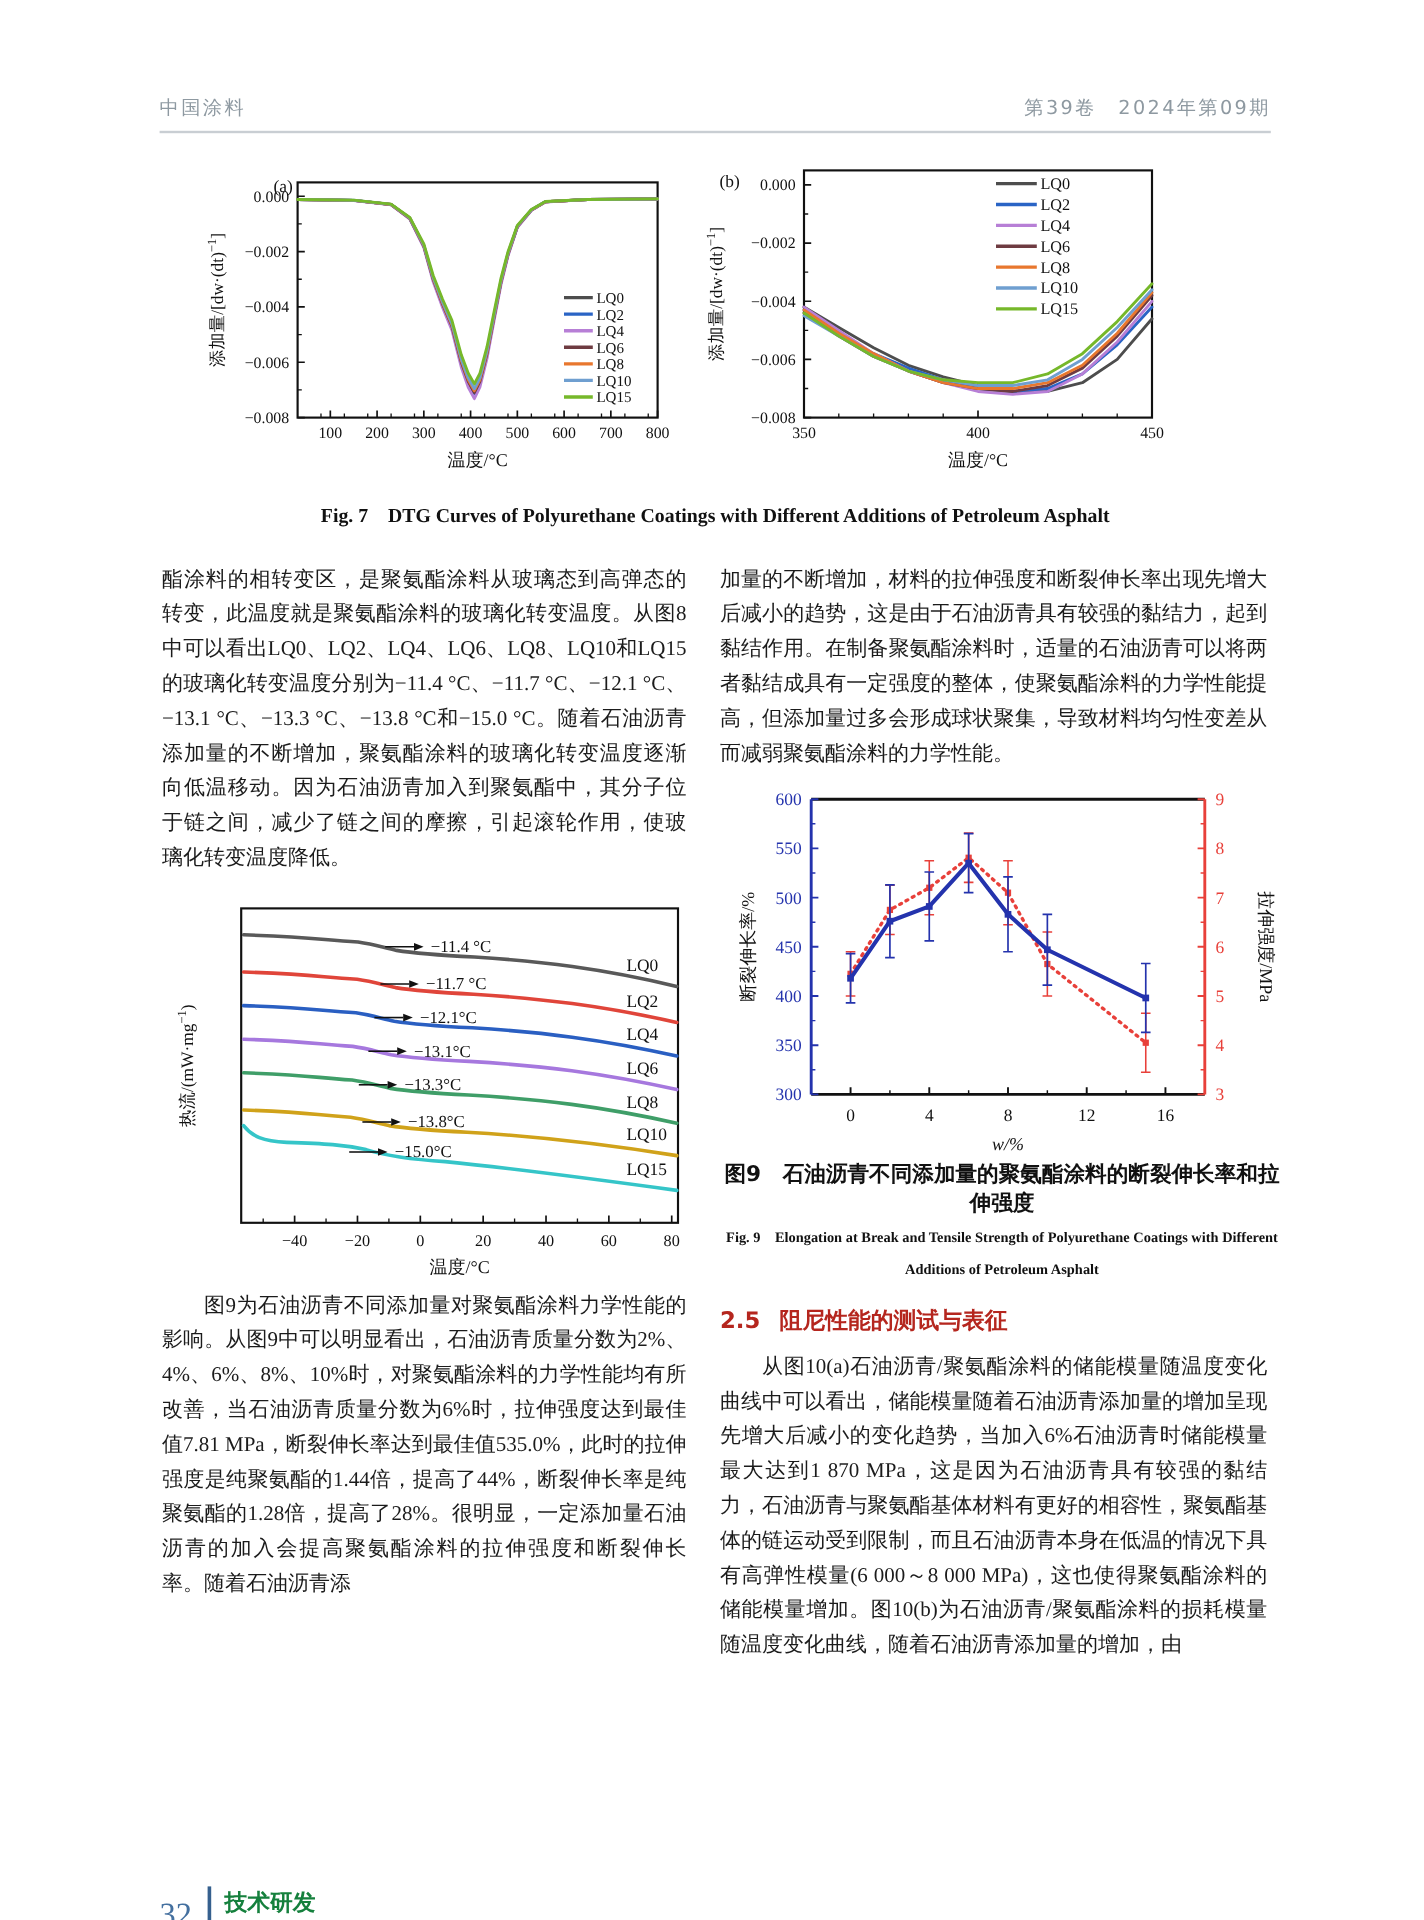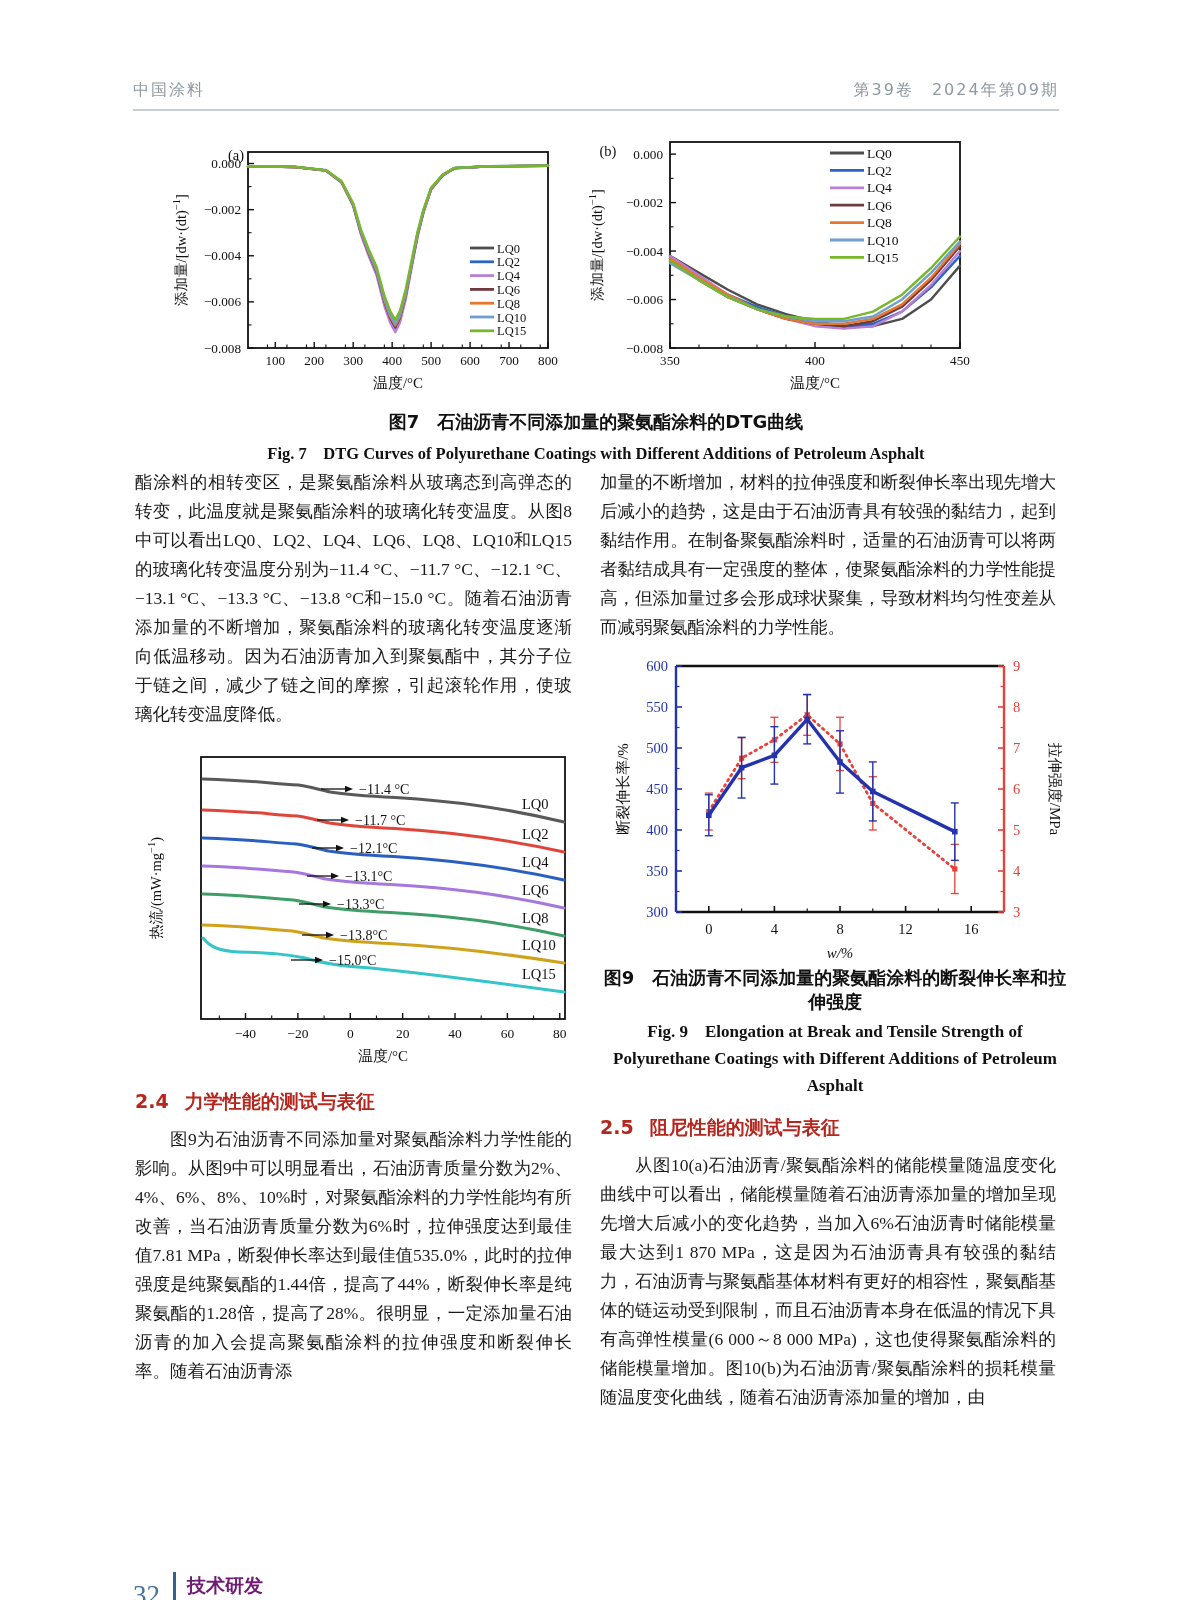--- a/index.html
+++ b/index.html
@@ -14,28 +14,28 @@
   .cap-en{font-family:"Liberation Serif","DejaVu Serif",serif;font-weight:bold;font-size:16.5px;color:#111;margin-top:6px;line-height:27px;}
   .col{position:absolute;top:468px;}
   .col-left{left:135px;width:437px;}
   .col-right{left:600px;width:456px;}
   p.body{margin:0;font-size:17.5px;line-height:29px;text-align:justify;text-justify:inter-ideograph;color:#1b1b1b;}
   p.indent{text-indent:2em;}
   .inlinefig{margin-top:10px;}
   .inlinefig svg{display:block;}
   .capblock{text-align:center;margin-top:4px;}
   .capblock .cap-zh{font-size:18px;}
-  .capblock .cap-en{font-size:17px;margin-top:4px;}
+  .capblock .cap-en{font-size:12px;margin-top:4px;}
   h3.sec{margin:16px 0 10px 0;font-family:"DejaVu Sans","Liberation Sans",sans-serif;
          font-size:19px;color:#b5261e;font-weight:bold;}
   h3.sec .num{margin-right:16px;}
   .ftr{position:absolute;left:133px;top:1572px;display:flex;align-items:center;}
   .ftr .pageno{font-size:27px;color:#44709f;font-family:"Liberation Serif",serif;}
   .ftr .bar{width:3px;height:46px;background:#35608e;margin:0 11px 0 13px;}
-  .ftr .sec-zh{font-family:"DejaVu Sans","Liberation Sans",sans-serif;font-weight:bold;font-size:19px;color:#701a75;}
+  .ftr .sec-zh{font-family:"DejaVu Sans","Liberation Sans",sans-serif;font-weight:bold;font-size:19px;color:#15803d;}
   .ftr .sec-en{font-family:"Liberation Serif",serif;font-size:12.5px;color:#94a4b3;margin-top:3px;}
 </style>
 </head>
 <body>
 
 <div class="page">
 
   <div class="hdr">
     <span>中国涂料</span>
     <span>第39卷　2024年第09期</span>
@@ -169,21 +169,20 @@
           <text x="283" y="101.1" fill="#111" font-size="13.5" text-anchor="start" font-family="Liberation Serif, DejaVu Serif, serif" font-weight="normal" font-style="normal">LQ8</text>
           <line x1="246" y1="114" x2="280" y2="114" stroke="#6f9fd0" stroke-width="2.8"></line>
           <text x="283" y="118.5" fill="#111" font-size="13.5" text-anchor="start" font-family="Liberation Serif, DejaVu Serif, serif" font-weight="normal" font-style="normal">LQ10</text>
           <line x1="246" y1="131.39999999999998" x2="280" y2="131.39999999999998" stroke="#76b82a" stroke-width="2.8"></line>
           <text x="283" y="135.89999999999998" fill="#111" font-size="13.5" text-anchor="start" font-family="Liberation Serif, DejaVu Serif, serif" font-weight="normal" font-style="normal">LQ15</text>
         </svg>
     </figure>
   </div>
 
   <div class="figcap" style="left:135px;top:410px;width:922px">
-    <div class="cap-zh">图7　石油沥青不同添加量的聚氨酯涂料的DTG曲线</div>
     <div class="cap-en">Fig. 7　DTG Curves of Polyurethane Coatings with Different Additions of Petroleum Asphalt</div>
   </div>
 
   <div class="col col-left">
     <p class="body">酯涂料的相转变区，是聚氨酯涂料从玻璃态到高弹态的转变，此温度就是聚氨酯涂料的玻璃化转变温度。从图8中可以看出LQ0、LQ2、LQ4、LQ6、LQ8、LQ10和LQ15的玻璃化转变温度分别为−11.4 °C、−11.7 °C、−12.1 °C、−13.1 °C、−13.3 °C、−13.8 °C和−15.0 °C。随着石油沥青添加量的不断增加，聚氨酯涂料的玻璃化转变温度逐渐向低温移动。因为石油沥青加入到聚氨酯中，其分子位于链之间，减少了链之间的摩擦，引起滚轮作用，使玻璃化转变温度降低。</p>
 
     <div class="inlinefig" style="margin-left:6px">
       <svg width="440" height="334" viewBox="0 0 440 334">
           <rect x="60" y="18" width="364" height="262" fill="none" stroke="#111" stroke-width="1.8"></rect>
           <line x1="104.5179856115108" y1="280" x2="104.5179856115108" y2="274" stroke="#111" stroke-width="1.4"></line>
@@ -240,23 +239,20 @@
           <text x="199" y="200.5" fill="#111" font-size="14" text-anchor="start" font-family="Liberation Serif, DejaVu Serif, serif" font-weight="normal" font-style="normal">−13.8°C</text>
           <text x="381" y="211" fill="#111" font-size="14.5" text-anchor="start" font-family="Liberation Serif, DejaVu Serif, serif" font-weight="normal" font-style="normal">LQ10</text>
           <path d="M 62,199 C 69,208 78,212 98,213 C 130,214 145.9856115107914,215 163.9856115107914,219 C 179.9856115107914,224 197.9856115107914,227 229.9856115107914,229 C 290,235 350,243 423,253" fill="none" stroke="#35c5c8" stroke-width="3" stroke-linecap="round"></path>
           <line x1="150" y1="221" x2="174" y2="221" stroke="#111" stroke-width="1.3"></line>
           <polygon points="174,217.8 174,224.2 182,221" fill="#111"></polygon>
           <text x="188" y="225.5" fill="#111" font-size="14" text-anchor="start" font-family="Liberation Serif, DejaVu Serif, serif" font-weight="normal" font-style="normal">−15.0°C</text>
           <text x="381" y="240" fill="#111" font-size="14.5" text-anchor="start" font-family="Liberation Serif, DejaVu Serif, serif" font-weight="normal" font-style="normal">LQ15</text>
         </svg>
     </div>
 
-    <h3 class="sec">
-      <span class="num">2.4</span><span>力学性能的测试与表征</span>
-    </h3>
     <p class="body indent">图9为石油沥青不同添加量对聚氨酯涂料力学性能的影响。从图9中可以明显看出，石油沥青质量分数为2%、4%、6%、8%、10%时，对聚氨酯涂料的力学性能均有所改善，当石油沥青质量分数为6%时，拉伸强度达到最佳值7.81 MPa，断裂伸长率达到最佳值535.0%，此时的拉伸强度是纯聚氨酯的1.44倍，提高了44%，断裂伸长率是纯聚氨酯的1.28倍，提高了28%。很明显，一定添加量石油沥青的加入会提高聚氨酯涂料的拉伸强度和断裂伸长率。随着石油沥青添</p>
   </div>
 
   <div class="col col-right">
     <p class="body">加量的不断增加，材料的拉伸强度和断裂伸长率出现先增大后减小的趋势，这是由于石油沥青具有较强的黏结力，起到黏结作用。在制备聚氨酯涂料时，适量的石油沥青可以将两者黏结成具有一定强度的整体，使聚氨酯涂料的力学性能提高，但添加量过多会形成球状聚集，导致材料均匀性变差从而减弱聚氨酯涂料的力学性能。</p>
 
     <div class="inlinefig" style="margin-left:4px;margin-top:8px">
       <svg width="468" height="312" viewBox="0 0 468 312">
           <line x1="72" y1="16" x2="400" y2="16" stroke="#111" stroke-width="2.4"></line>
           <line x1="72" y1="262" x2="400" y2="262" stroke="#111" stroke-width="2.4"></line>

